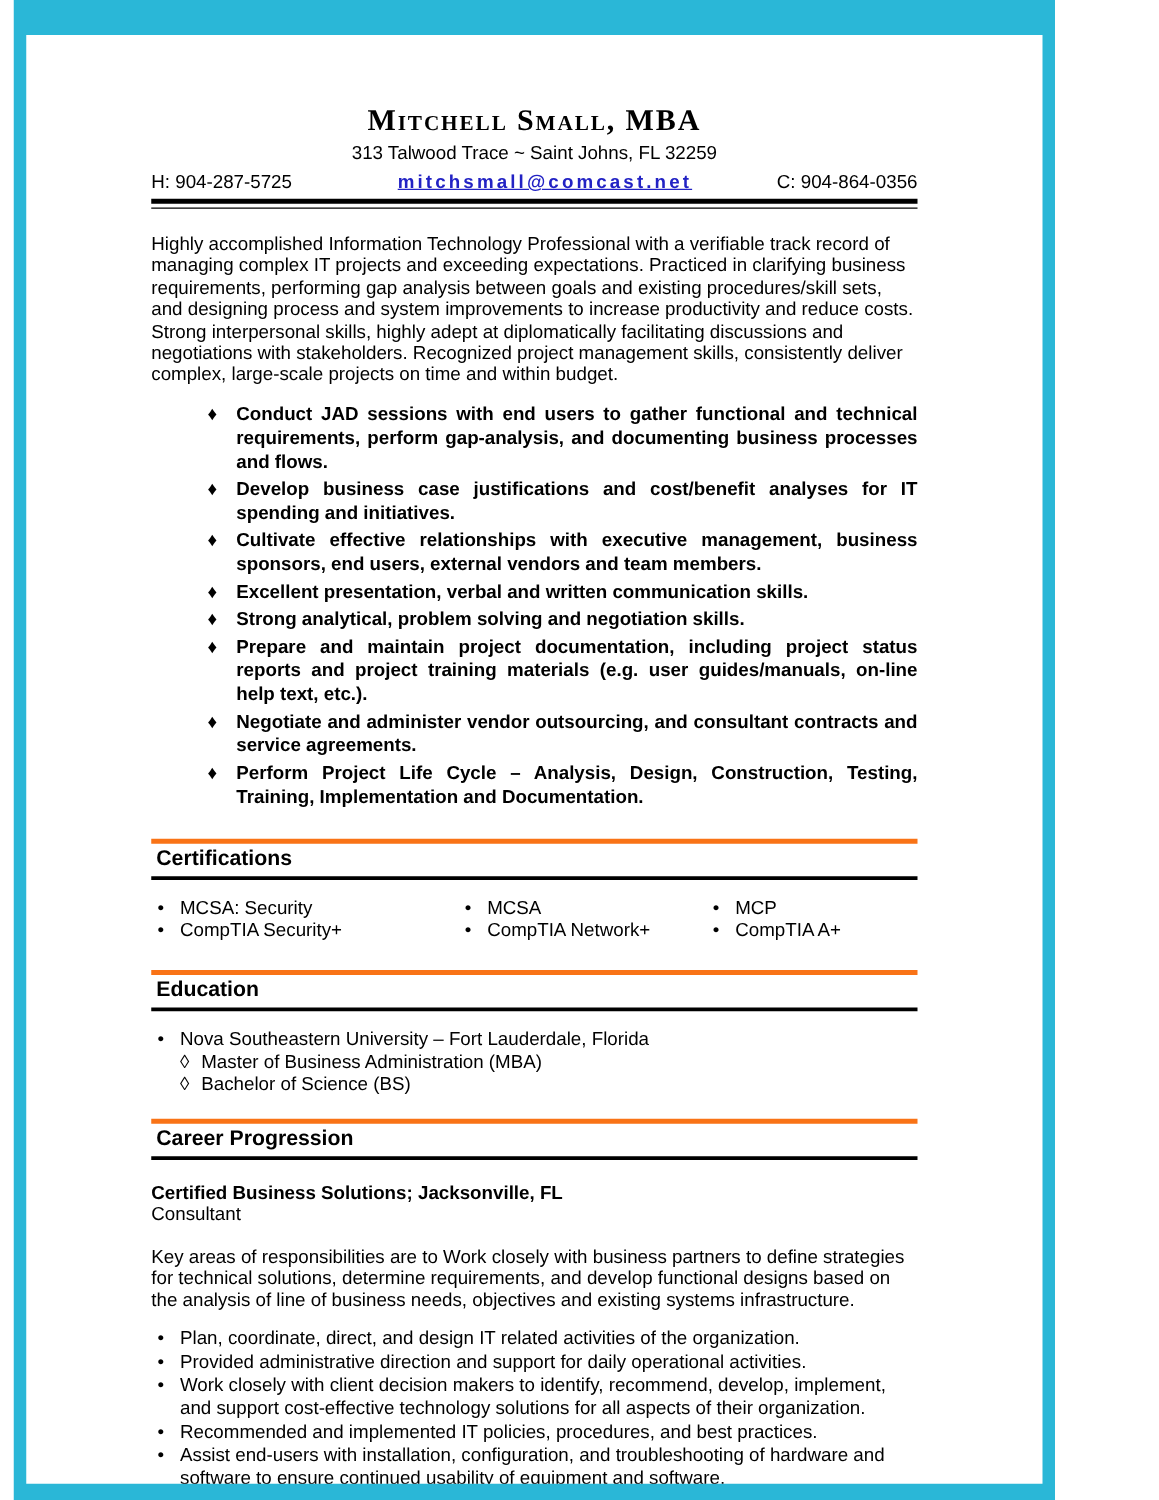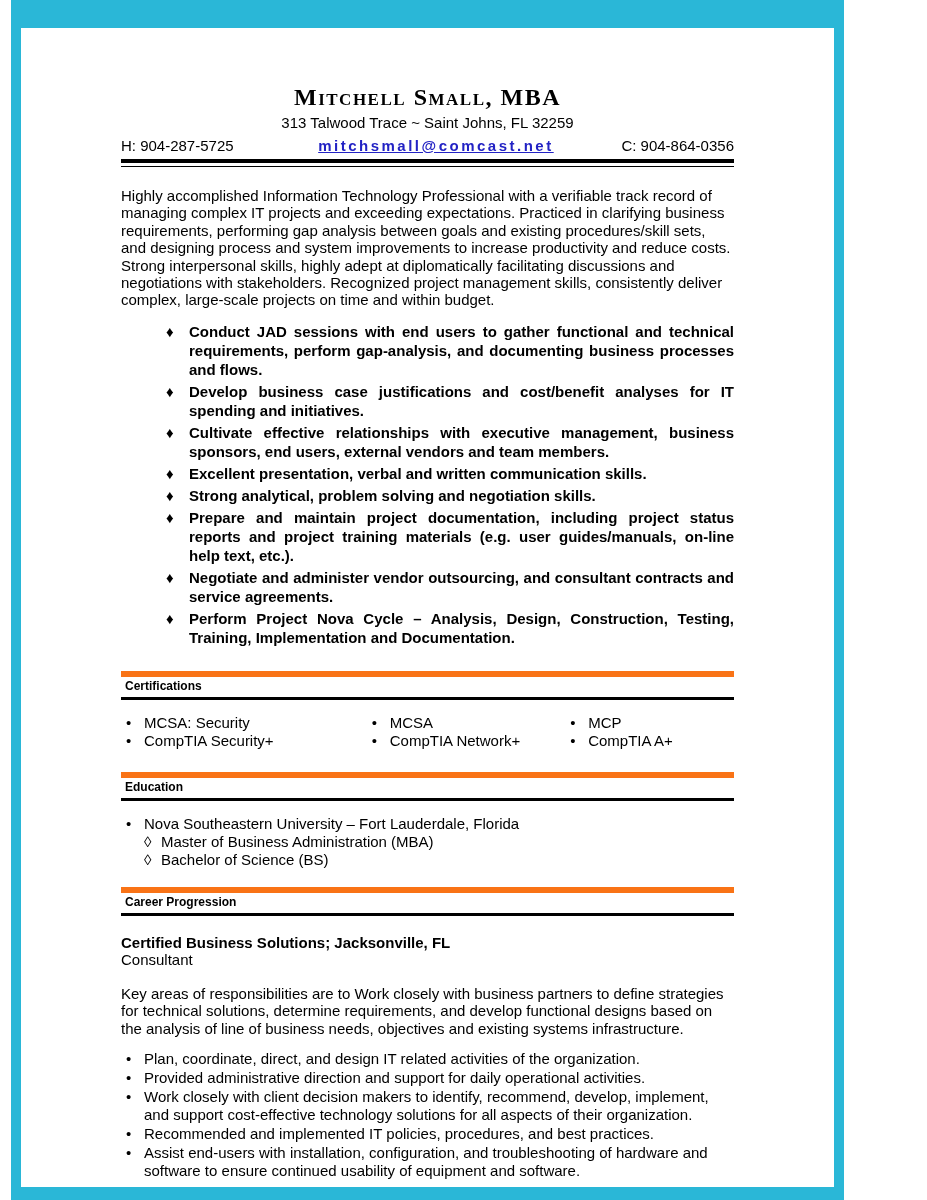--- a/index.html
+++ b/index.html
@@ -69,23 +69,23 @@
     font-weight:bold;
     font-size:15px;
     line-height:19px;
     margin-bottom:3px;
   }
   .highlights .dblt { width:23px; flex:0 0 23px; }
   .highlights .txt { flex:1; text-align:justify; }
 
   
   .section {
-    font-size:12px;
-    font-weight:bold;
-    border-top:6px solid #f97316;
+    font-size:17px;
+    font-weight:bold;
+    border-top:4px solid #f97316;
     border-bottom:3.5px solid #000;
     padding:2px 4px 4px 4px;
     margin-bottom:14px;
   }
 
   
   .brow { display:flex; font-size:15px; line-height:18px; }
   .brow .rblt { width:18px; flex:0 0 18px; text-align:left; }
   .brow .txt { flex:1; }
 
@@ -150,21 +150,21 @@
       <li>
           <span class="dblt">♦</span>
           <span class="txt">Prepare and maintain project documentation, including project status reports and project training materials (e.g. user guides/manuals, on-line help text, etc.).</span>
         </li>
       <li>
           <span class="dblt">♦</span>
           <span class="txt">Negotiate and administer vendor outsourcing, and consultant contracts and service agreements.</span>
         </li>
       <li>
           <span class="dblt">♦</span>
-          <span class="txt">Perform Project Nova Cycle – Analysis, Design, Construction, Testing, Training, Implementation and Documentation.</span>
+          <span class="txt">Perform Project Life Cycle – Analysis, Design, Construction, Testing, Training, Implementation and Documentation.</span>
         </li>
     </ul>
 
     <h2 class="section">Certifications</h2>
     <div class="cert-cols">
       <ul class="cert-col c1">
         <li class="brow">
             <span class="rblt">•</span>
             <span class="txt">MCSA: Security</span>
           </li>

